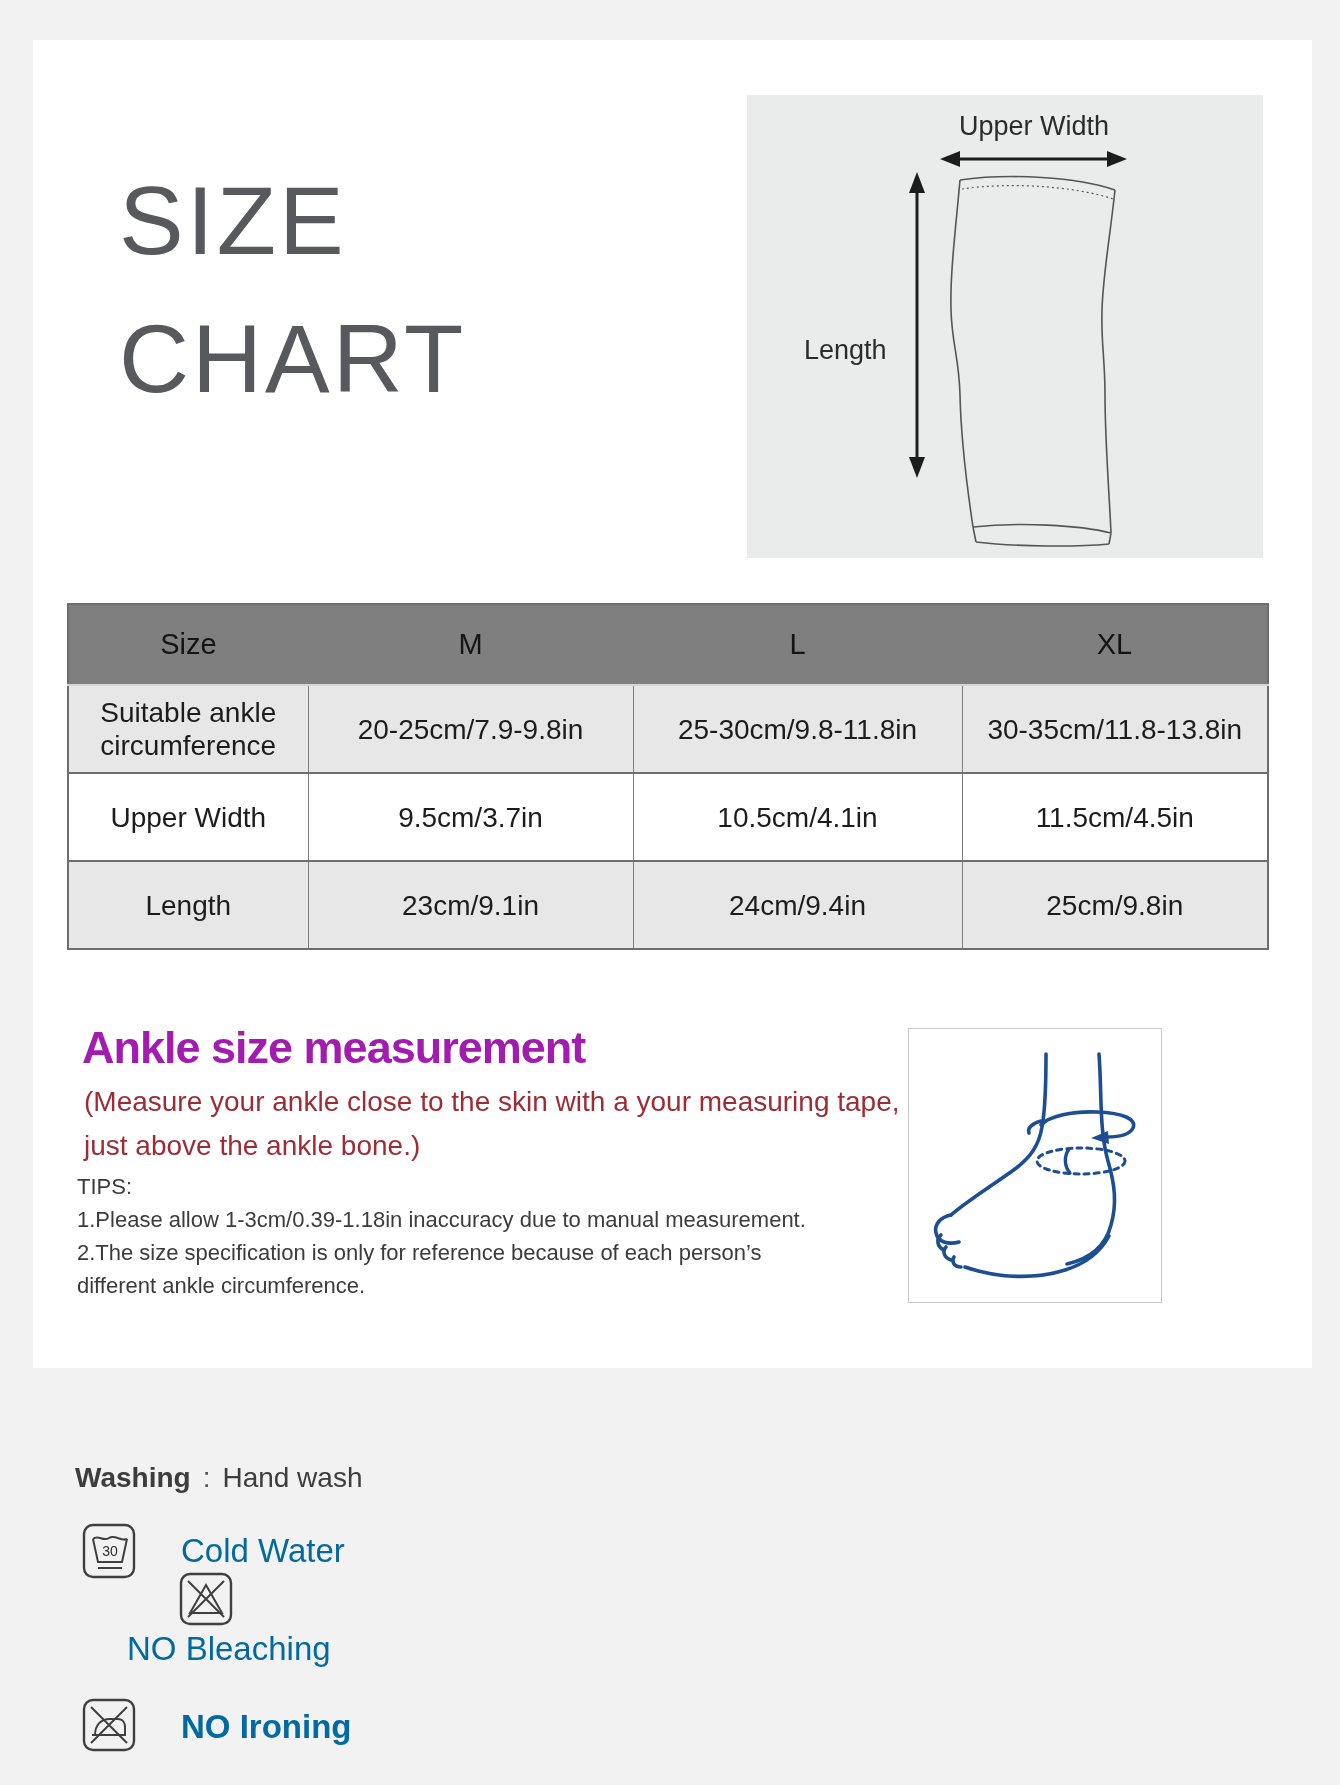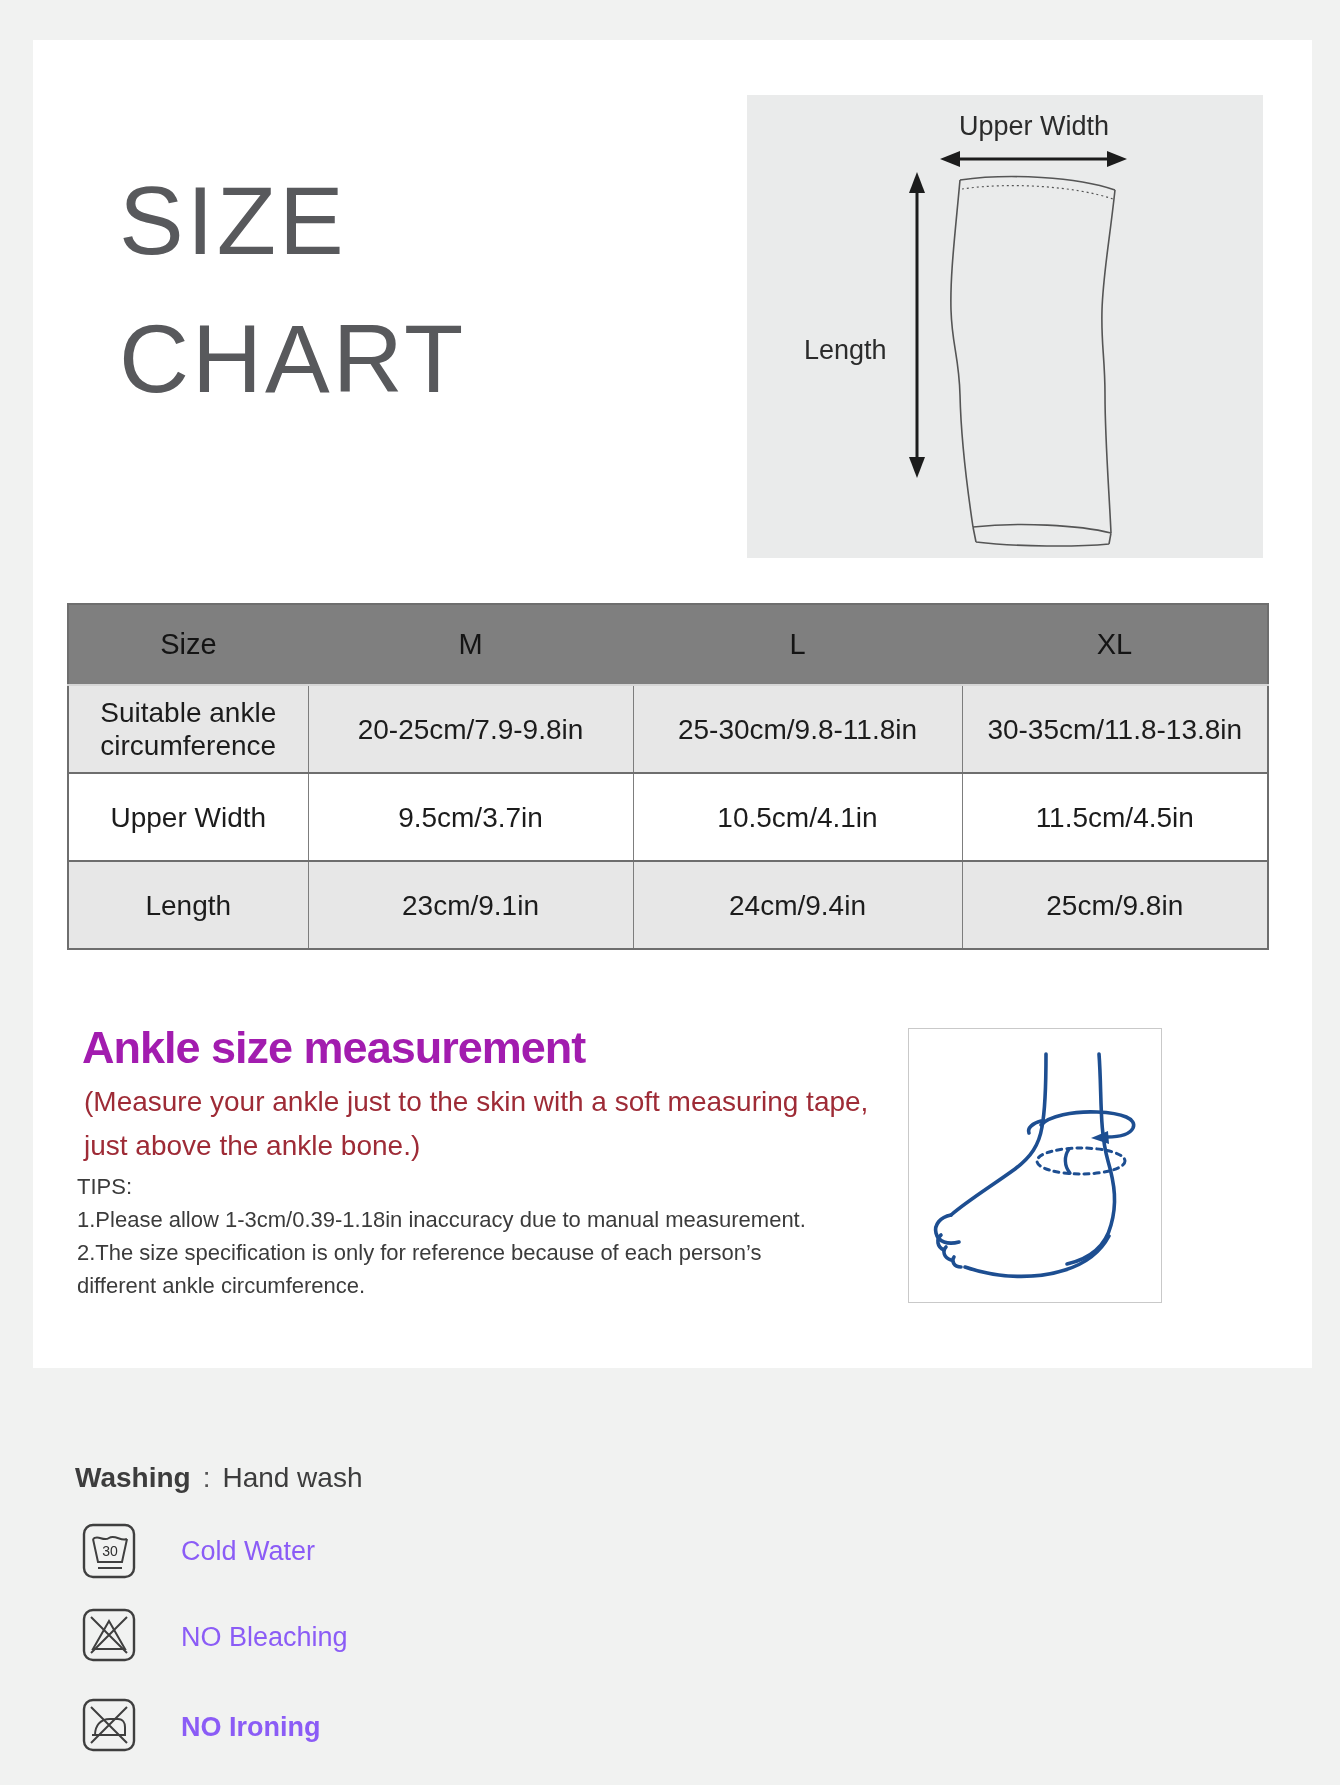--- a/index.html
+++ b/index.html
@@ -35,23 +35,23 @@
   .m-tips{position:absolute;left:44px;top:1130px;font-size:22px;line-height:33px;color:#3b3b3b;}
   .foot-box{position:absolute;left:875px;top:988px;width:252px;height:273px;background:#ffffff;
             border:1px solid #c9c9c9;}
 
   
   .wash-head{position:absolute;left:75px;top:1462px;font-size:28px;color:#3d3d3d;}
   .wash-head .wb{font-weight:700;}
   .wash-head .wsep{margin:0 12px;color:#555;}
   .wash-row{position:absolute;left:82px;display:flex;align-items:center;}
   .wash-row .wicon{width:54px;height:58px;display:inline-block;}
-  .wash-row .wlabel{margin-left:45px;font-size:27px;color:#8b5cf6;}
+  .wash-row .wlabel{margin-left:45px;font-size:33px;color:#0369a1;}
   .row-cold{top:1522px;}
-  .row-bleach{top:1608px;}
+  .row-bleach{top:1572px;flex-direction:column;}
   .row-iron{top:1698px;font-weight:bold;}
 </style>
 </head>
 <body>
 
 <div class="page">
   <div class="card">
 
     <div class="big-title">
       <div>SIZE</div>
@@ -111,21 +111,21 @@
           <td>Length</td>
           <td>23cm/9.1in</td>
           <td>24cm/9.4in</td>
           <td>25cm/9.8in</td>
         </tr>
       </tbody>
     </table>
 
     <h2 class="m-heading">Ankle size measurement</h2>
     <div class="m-note" style="color:#9e2b36;">
-      <div>(Measure your ankle just to the skin with a soft measuring tape,</div>
+      <div>(Measure your ankle close to the skin with a your measuring tape,</div>
       <div>just above the ankle bone.)</div>
     </div>
     <div class="m-tips">
       <div>TIPS:</div>
       <div>1.Please allow 1-3cm/0.39-1.18in inaccuracy due to manual measurement.</div>
       <div>2.The size specification is only for reference because of each person’s</div>
       <div>different ankle circumference.</div>
     </div>
 
     <div class="foot-box">

